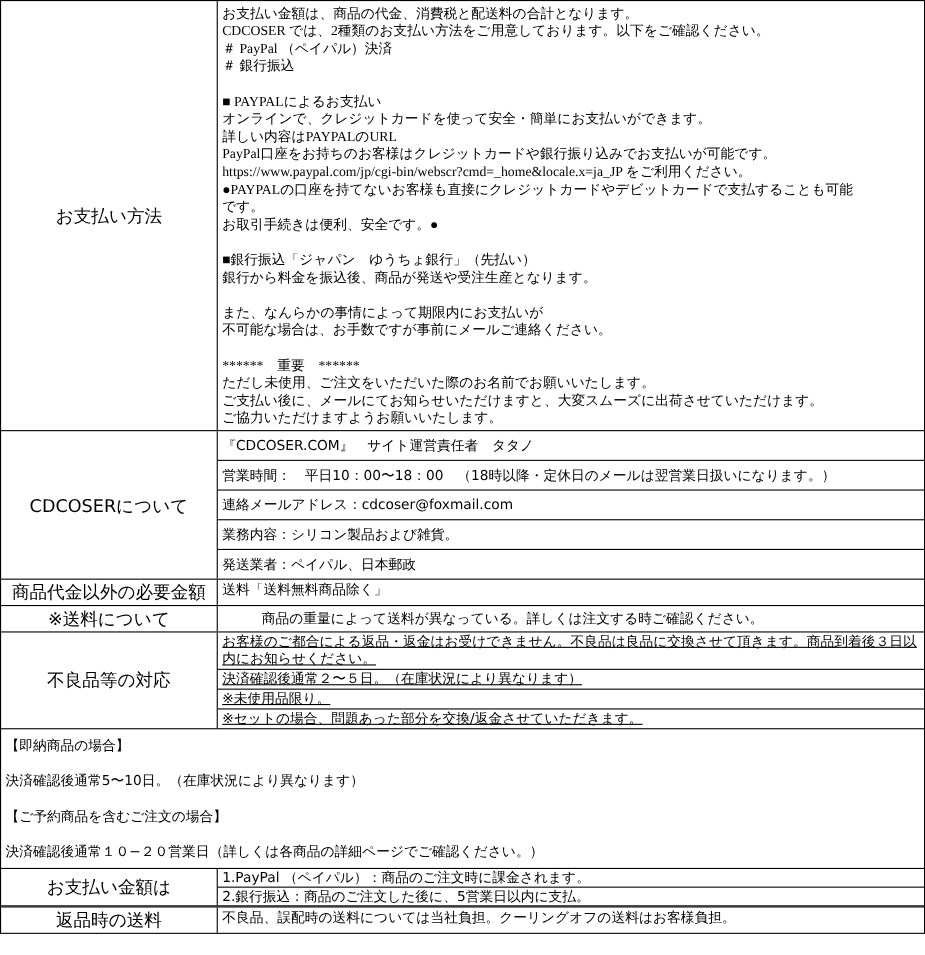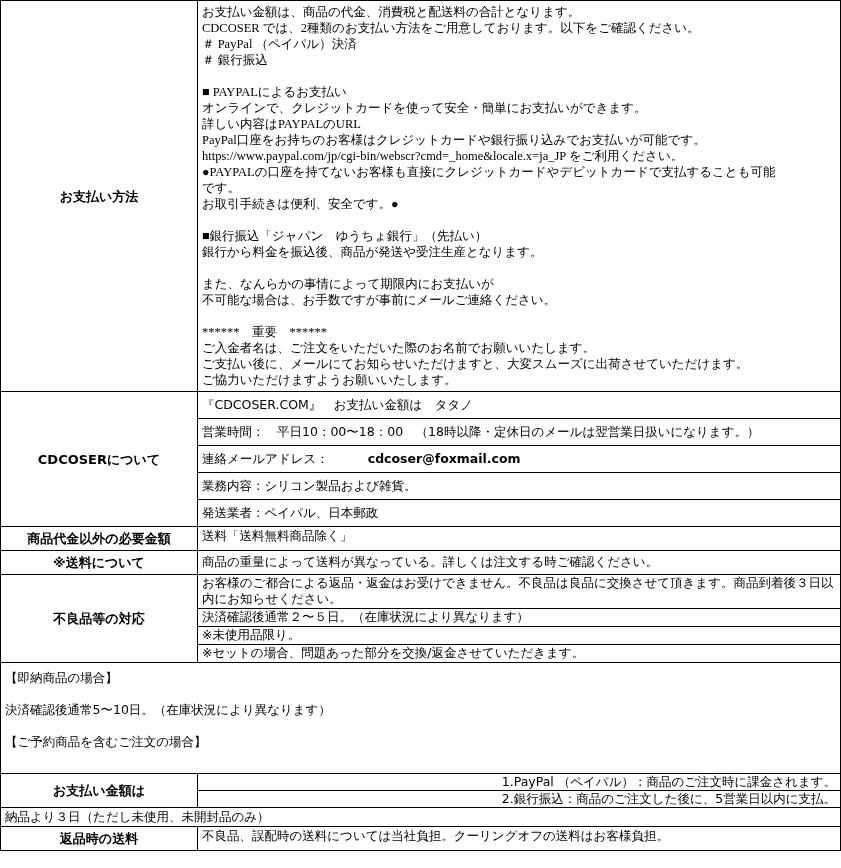--- a/index.html
+++ b/index.html
@@ -23,22 +23,22 @@
     align-items: stretch;
   }
   .header-cell {
     flex: 0 0 197px;
     width: 197px;
     border-right: 1px solid #000;
     display: flex;
     align-items: center;
     justify-content: center;
     text-align: center;
-    font-weight: bold;
-    font-size: 13px;
+    font-weight: normal;
+    font-size: 16px;
     padding: 3px 6px;
     line-height: 17px;
   }
   .content-cell {
     flex: 1 1 auto;
     display: flex;
     flex-direction: column;
     min-width: 0;
   }
   .sub-cell {
@@ -46,28 +46,28 @@
     border-bottom: 1px solid #000;
     flex: 1 0 auto;
   }
   .sub-cell:last-child { border-bottom: none; }
   .line {
     line-height: 16px;
     min-height: 16px;
     white-space: pre-wrap;
     overflow-wrap: anywhere;
   }
-  .bold { font-weight: bold; margin-left: 39px; }
+  .bold { font-weight: normal; }
   
   .row-0 .sub-cell { padding: 3px 4px; font-family: Liberation Serif, serif; }
   .row-1 .sub-cell { padding: 5px 4px; }
-  .row-3 .sub-cell { padding: 3px 4px; }
-  .row-4 .sub-cell { padding: 0 4px 1px 4px; }
+  .row-3 .sub-cell { padding: 3px 4px; margin-left: 36px; }
+  .row-4 .sub-cell { padding: 0 4px 1px 4px; text-decoration: underline; }
   .row-5 .sub-cell { padding: 7px 4px; }
-  .row-6 .sub-cell { padding: 0 4px; text-align: right; }
+  .row-6 .sub-cell { padding: 0 4px; }
 </style>
 </head>
 <body>
 
 <div class="shop-table">
     <div class="row row-0">
       <div class="header-cell">お支払い方法</div>
       <div class="content-cell">
         <div class="sub-cell">
           <div class="line">お支払い金額は、商品の代金、消費税と配送料の合計となります。</div>
@@ -84,31 +84,31 @@
           <div class="line">です。</div>
           <div class="line">お取引手続きは便利、安全です。●</div>
           <div class="line"></div>
           <div class="line">■銀行振込「ジャパン　ゆうちょ銀行」（先払い）</div>
           <div class="line">銀行から料金を振込後、商品が発送や受注生産となります。</div>
           <div class="line"></div>
           <div class="line">また、なんらかの事情によって期限内にお支払いが</div>
           <div class="line">不可能な場合は、お手数ですが事前にメールご連絡ください。</div>
           <div class="line"></div>
           <div class="line">******　重要　******</div>
-          <div class="line">ご入金者名は、ご注文をいただいた際のお名前でお願いいたします。</div>
+          <div class="line">ただし未使用、ご注文をいただいた際のお名前でお願いいたします。</div>
           <div class="line">ご支払い後に、メールにてお知らせいただけますと、大変スムーズに出荷させていただけます。</div>
           <div class="line">ご協力いただけますようお願いいたします。</div>
         </div>
       </div>
     </div>
     <div class="row row-1">
       <div class="header-cell">CDCOSERについて</div>
       <div class="content-cell">
         <div class="sub-cell">
-          <div class="line">『CDCOSER.COM』　お支払い金額は　タタノ</div>
+          <div class="line">『CDCOSER.COM』　サイト運営責任者　タタノ</div>
         </div>
         <div class="sub-cell">
           <div class="line">営業時間：　平日10：00〜18：00　（18時以降・定休日のメールは翌営業日扱いになります。）</div>
         </div>
         <div class="sub-cell">
           <div class="line"><span class="">連絡メールアドレス：</span><span class="bold">cdcoser@foxmail.com</span></div>
         </div>
         <div class="sub-cell">
           <div class="line">業務内容：シリコン製品および雑貨。</div>
         </div>
@@ -152,40 +152,36 @@
     </div>
     <div class="row row-5">
       <div class="content-cell">
         <div class="sub-cell">
           <div class="line">【即納商品の場合】</div>
           <div class="line"></div>
           <div class="line">決済確認後通常5〜10日。（在庫状況により異なります）</div>
           <div class="line"></div>
           <div class="line">【ご予約商品を含むご注文の場合】</div>
           <div class="line"></div>
+          <div class="line">決済確認後通常１０−２０営業日（詳しくは各商品の詳細ページでご確認ください。）</div>
         </div>
       </div>
     </div>
     <div class="row row-6">
       <div class="header-cell">お支払い金額は</div>
       <div class="content-cell">
         <div class="sub-cell">
           <div class="line">1.PayPal （ペイパル）：商品のご注文時に課金されます。</div>
         </div>
         <div class="sub-cell">
           <div class="line">2.銀行振込：商品のご注文した後に、5営業日以内に支払。</div>
         </div>
       </div>
     </div>
     <div class="row row-7">
-      <div class="content-cell">
-        <div class="sub-cell">
-          <div class="line">納品より３日（ただし未使用、未開封品のみ）</div>
-        </div>
-      </div>
     </div>
     <div class="row row-8">
       <div class="header-cell">返品時の送料</div>
       <div class="content-cell">
         <div class="sub-cell">
           <div class="line">不良品、誤配時の送料については当社負担。クーリングオフの送料はお客様負担。</div>
         </div>
       </div>
     </div>
   </div>

